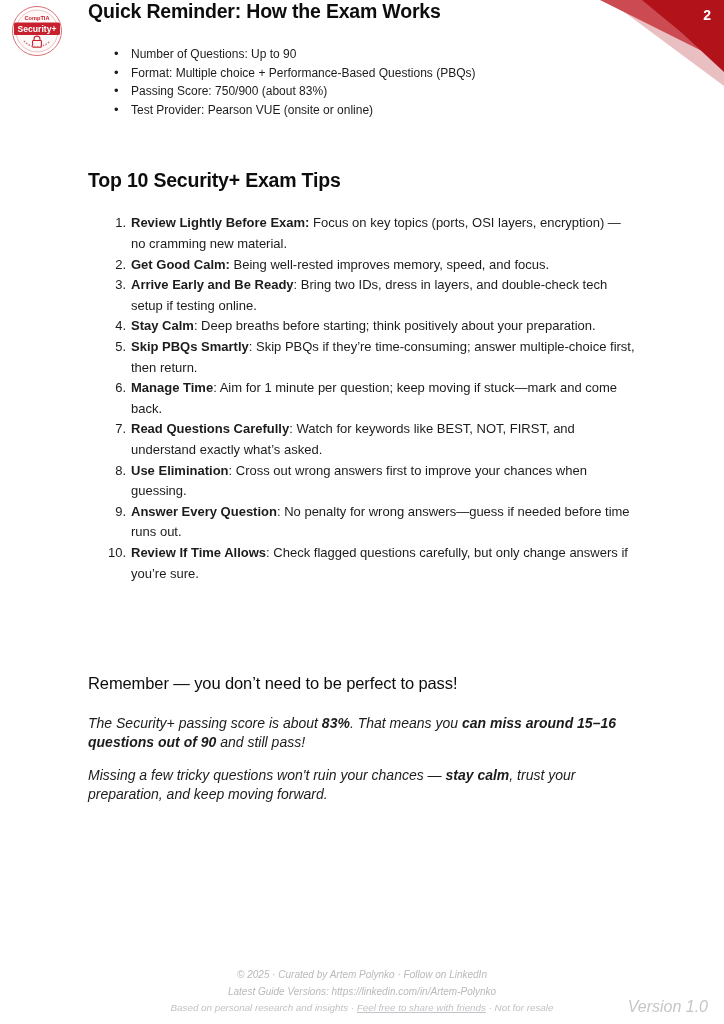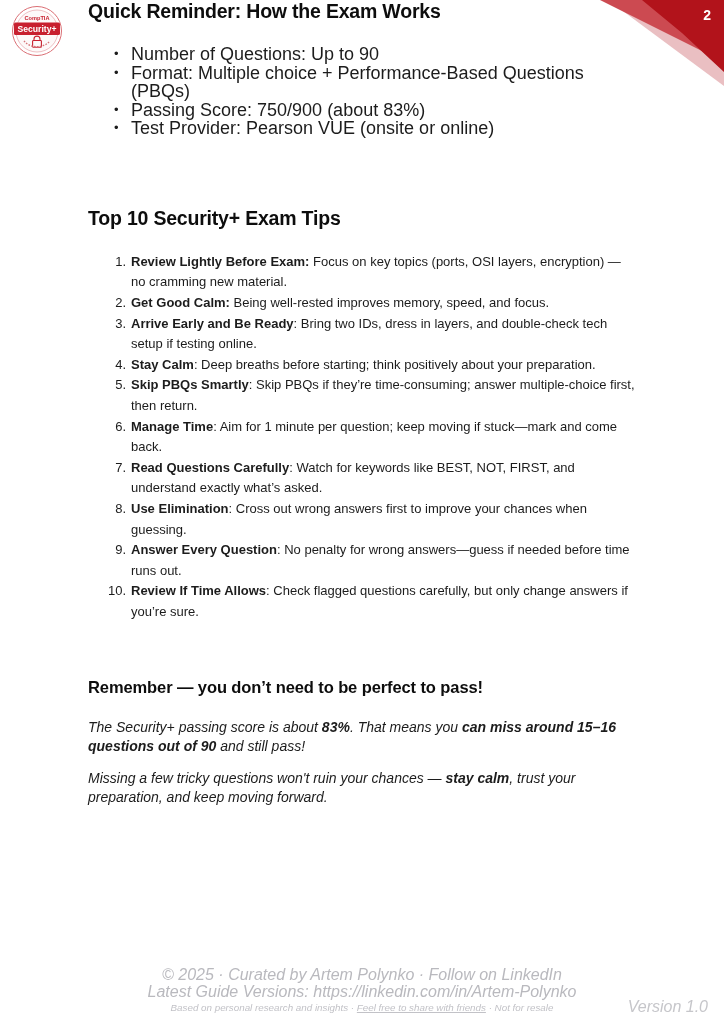--- a/index.html
+++ b/index.html
@@ -19,29 +19,29 @@
   }
 
   
   .content { position:absolute; left:88px; top:0; width:550px; }
 
   h1.section-title {
     font-size:19.5px; font-weight:bold; color:#0d0d0d;
     letter-spacing:-0.2px; line-height:1.2;
   }
   .title-reminder { }
-  .title-tips { margin-top:70px; }
+  .title-tips { margin-top:50px; }
   h2.remember-title {
-    margin-top:55px; font-size:16.5px; font-weight:bold; color:#0d0d0d;
+    margin-top:90px; font-size:16.5px; font-weight:normal; color:#0d0d0d;
     letter-spacing:-0.1px;
   }
 
   ul.facts-list { margin-top:22px; list-style:none; }
   ul.facts-list li {
-    position:relative; padding-left:43px; font-size:18px; line-height:18.4px;
+    position:relative; padding-left:43px; font-size:12px; line-height:18.4px;
   }
   ul.facts-list li::before {
     content:"•"; position:absolute; left:26px; top:0; font-size:13px;
   }
 
   ol.tips-list { margin-top:21px; list-style:none; }
   ol.tips-list li {
     position:relative; padding-left:43px; font-size:13px; line-height:20.6px;
   }
   ol.tips-list .tip-num {
@@ -51,21 +51,21 @@
 
   p.body-paragraph { font-size:14px; line-height:19.2px; width:549px;font-style:italic; }
   .para-1 { margin-top:21px; }
   .para-2 { margin-top:13px; }
 
   
   .footer {
     position:absolute; left:0; top:966px; width:724px; text-align:center;
     font-style:italic; color:#b9b9be;
   }
-  .footer-line1, .footer-line2 { font-size:16px; line-height:17px; }
+  .footer-line1, .footer-line2 { font-size:10px; line-height:17px; }
   .footer-line3 { font-size:9.8px; line-height:16px; color:#c2c2c7; }
   .footer-line3 .u { text-decoration:underline;text-align:center; }
   .version-label {
     position:absolute; right:16px; top:998px;
     font-style:italic; font-size:16px; color:#c6c6ca;
   }
 </style>
 </head>
 <body>
 

